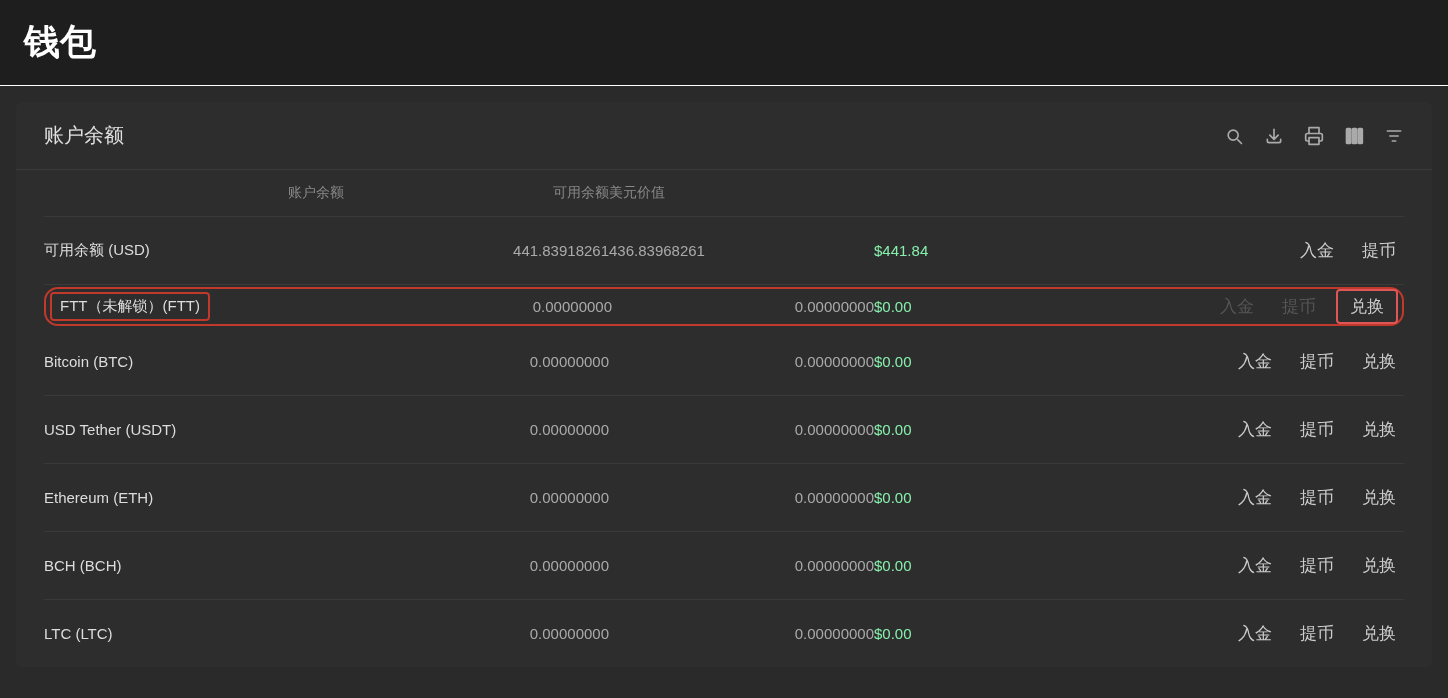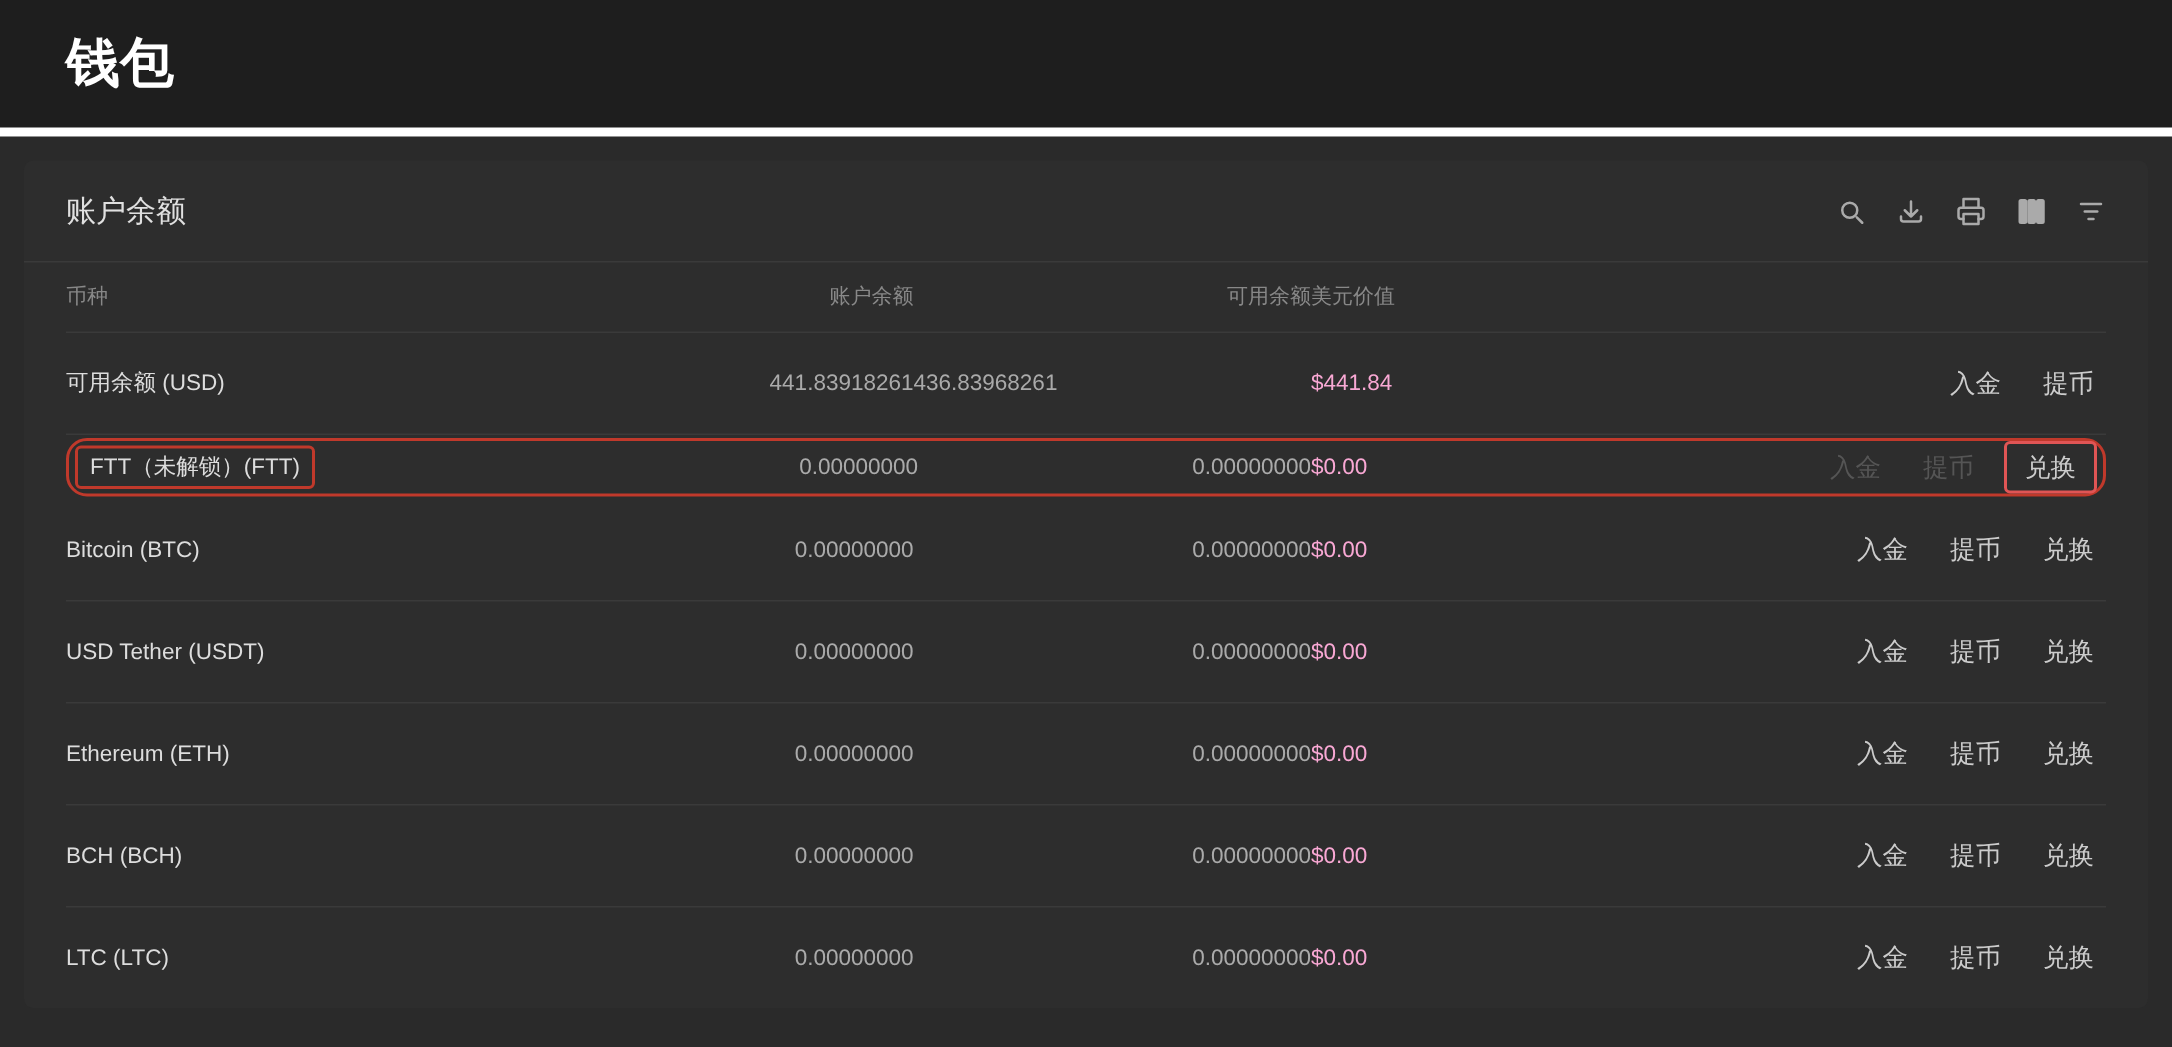--- a/index.html
+++ b/index.html
@@ -11,22 +11,22 @@
     body {
       background-color: #2a2a2a;
       color: #e0e0e0;
       font-family: -apple-system, BlinkMacSystemFont, 'PingFang SC', 'Microsoft YaHei', sans-serif;
       width: 1448px;
       min-height: 698px;
     }
 
     .page-header {
       background-color: #1e1e1e;
-      padding: 18px 44px;
-      border-bottom: 6px solid #ffffff;
+      padding: 18px 24px;
+      border-bottom: 1px solid #ffffff;
     }
 
     .page-title {
       font-size: 36px;
       font-weight: bold;
       color: #ffffff;
     }
 
     .main-content {
       background-color: #2d2d2d;
@@ -108,21 +108,21 @@
       font-size: 15px;
     }
 
     .cell.amount {
       text-align: center;
       color: #aaaaaa;
     }
 
     .cell.usd-value {
       text-align: left;
-      color: #f9a8d4;
+      color: #86efac;
     }
 
     .actions-cell {
       display: flex;
       gap: 12px;
       align-items: center;
       justify-content: flex-end;
     }
 
     .action-btn {
@@ -201,21 +201,20 @@
           <line x1="7" y1="12" x2="17" y2="12" stroke="currentColor" stroke-width="2" stroke-linecap="round"></line>
           <line x1="10" y1="18" x2="14" y2="18" stroke="currentColor" stroke-width="2" stroke-linecap="round"></line>
         </svg>
       </span>
     </div>
   </div>
 
   <div class="table-container">
 
     <div class="table-col-headers">
-      <div class="col-header">币种</div>
       <div class="col-header right">账户余额</div>
       <div class="col-header right">可用余额</div>
       <div class="col-header">美元价值</div>
       <div class="col-header"></div>
     </div>
 
     <div class="table-row">
       <div class="cell currency-name">可用余额 (USD)</div>
       <div class="cell amount" style="text-align:right;">441.83918261</div>
       <div class="cell amount" style="text-align:left;">436.83968261</div>

